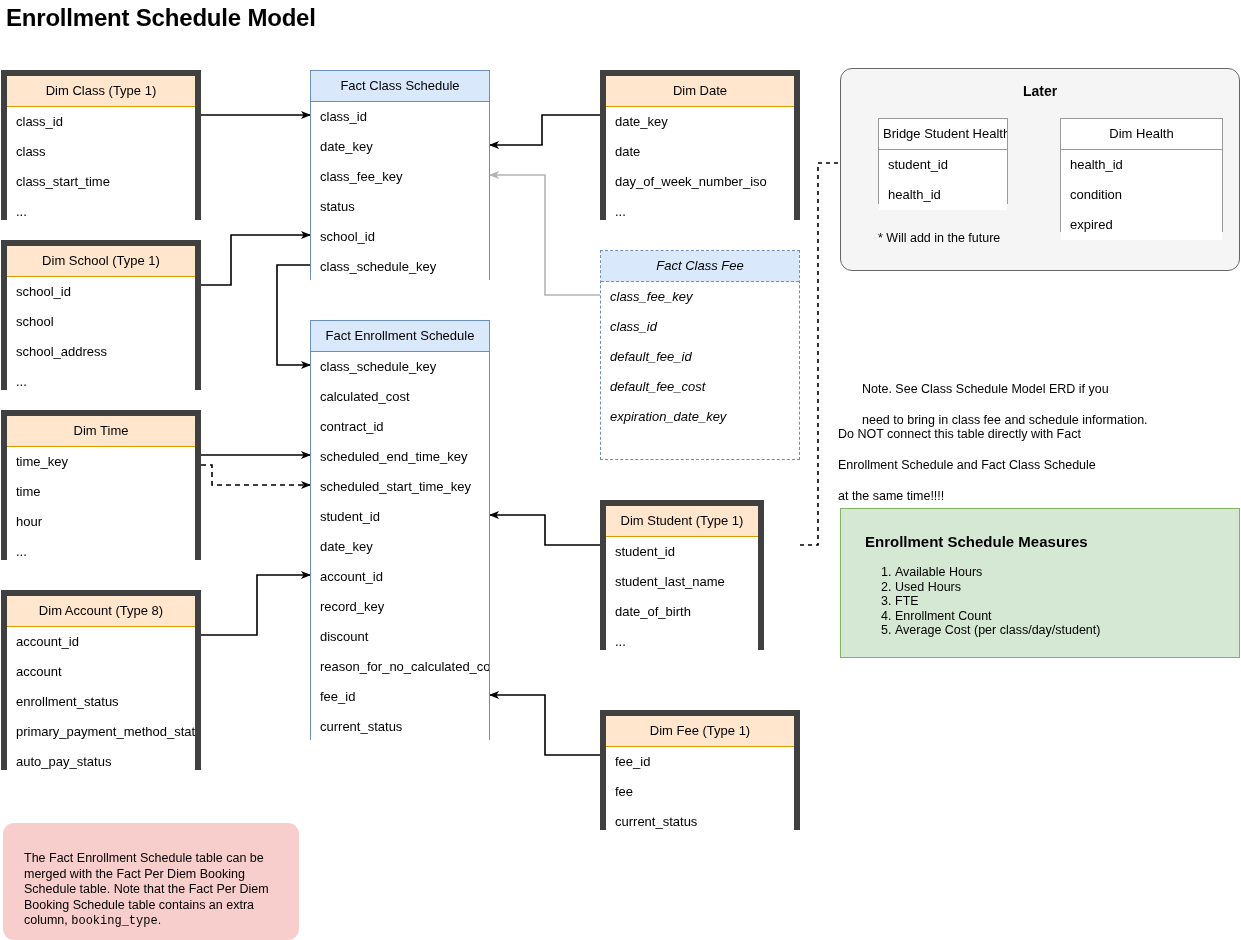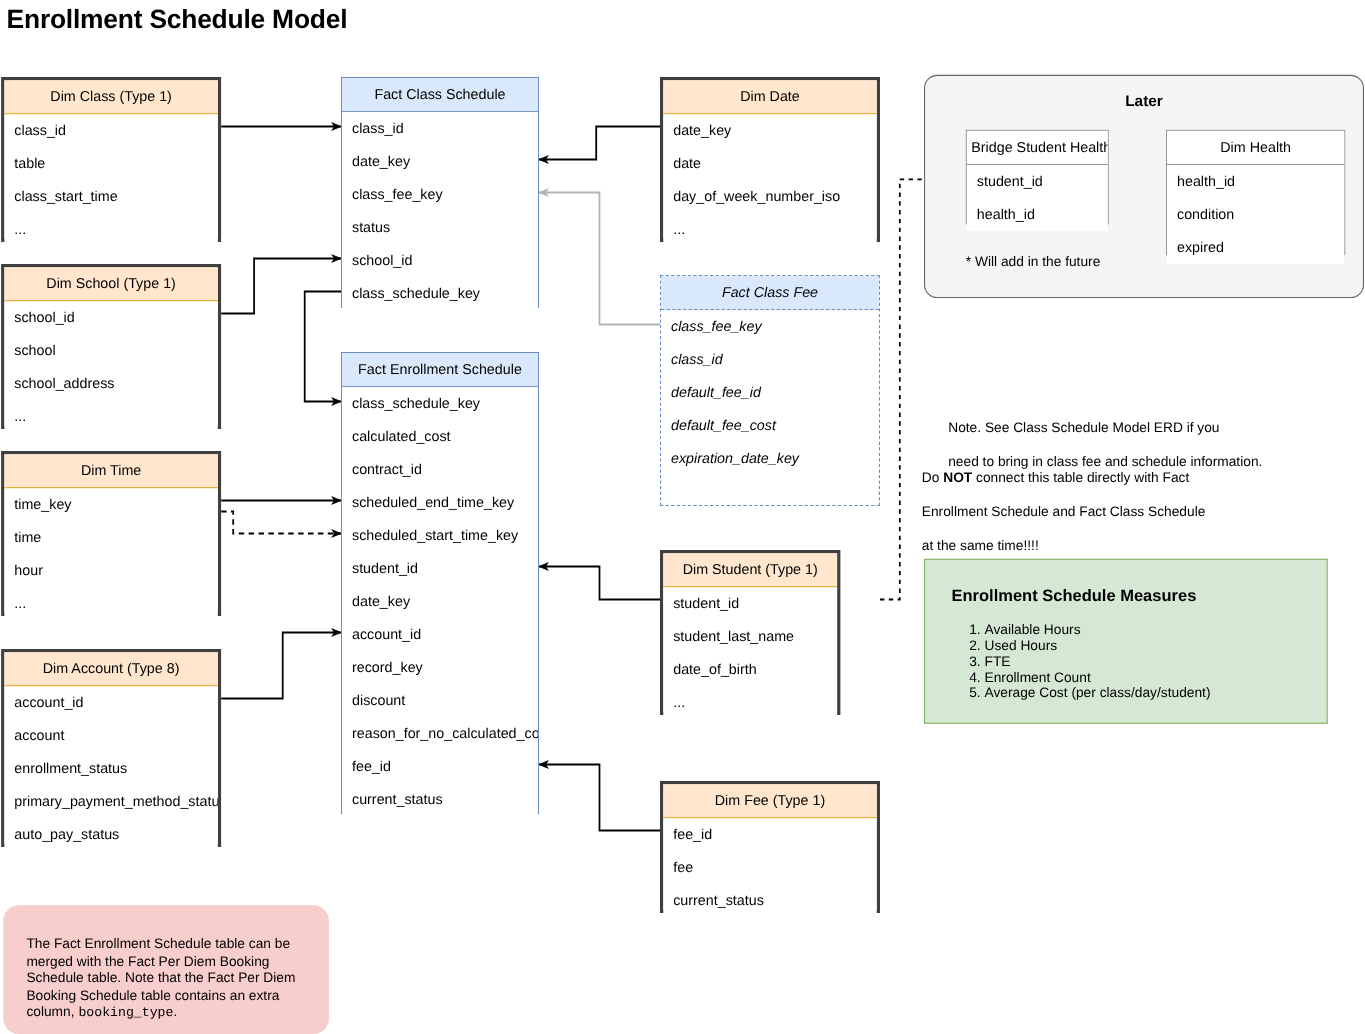--- a/index.html
+++ b/index.html
@@ -60,21 +60,21 @@
     box-sizing: border-box;
     font-size: 13px;
     line-height: 14px;
     padding: 8px 6px 8px 9px;
     white-space: nowrap;
     overflow: hidden;
   }
 
   
   .tbl.dim {
-    border: 3px solid #404040;
+    border: 6px solid #404040;
   }
   .tbl.dim .hdr {
     background: #ffe6cc;
     border-bottom: 1px solid #d79b00;
   }
   .tbl.dim .rows { background: #ffffff; }
 
   
   .tbl.fact {
     border: 1px solid #6c8ebf;
@@ -134,21 +134,21 @@
   }
 
   
   .note-text {
     position: absolute;
     font-size: 12.5px;
     line-height: 15.5px;
     z-index: 3;
     white-space: pre-line;
   }
-  .note-text b { font-weight: bold; }
+  .note-text b { font-weight: normal; }
 
   
   .measures {
     position: absolute;
     box-sizing: border-box;
     background: #d5e8d4;
     border: 1px solid #82b366;
     z-index: 3;
   }
   .measures-title {
@@ -237,21 +237,21 @@
     <g stroke="#b3b3b3" stroke-width="1.6" fill="none">
 
       <path d="M600,295 L545,295 L545,175 L490,175" marker-end="url(#arrowGray)"></path>
     </g>
   </svg>
 
   <div class="tbl dim" style="left:1px; top:70px; width:200px; height:150px;">
     <div class="hdr">Dim Class (Type 1)</div>
     <div class="rows">
       <div class="row">class_id</div>
-      <div class="row">table</div>
+      <div class="row">class</div>
       <div class="row">class_start_time</div>
       <div class="row">...</div>
     </div>
   </div>
 
   <div class="tbl dim" style="left:1px; top:240px; width:200px; height:150px;">
     <div class="hdr">Dim School (Type 1)</div>
     <div class="rows">
       <div class="row">school_id</div>
       <div class="row">school</div>
@@ -379,28 +379,28 @@
     <div>Note. See Class Schedule Model ERD if you</div>
     <div>need to bring in class fee and schedule information.</div>
   </div>
 
   <div class="note-text" style="left:838px; top:411px;">
     <div><span>Do </span><b>NOT</b><span> connect this table directly with Fact</span></div>
     <div>Enrollment Schedule and Fact Class Schedule</div>
     <div>at the same time!!!!</div>
   </div>
 
-  <div class="measures" style="left:840px; top:508px; width:367px; height:150px;">
+  <div class="measures" style="left:840px; top:508px; width:400px; height:150px;">
     <div class="measures-title">Enrollment Schedule Measures</div>
     <ol class="measures-list">
       <li>Available Hours</li>
       <li>Used Hours</li>
       <li>FTE</li>
       <li>Enrollment Count</li>
       <li>Average Cost (per class/day/student)</li>
     </ol>
   </div>
 
-  <div class="pink-note" style="left:3px; top:823px; width:296px; height:117px;">
+  <div class="pink-note" style="left:3px; top:823px; width:296px; height:117px;border-radius:11px;">
     <div class="body"><span>The Fact Enrollment Schedule table can be merged with the Fact Per Diem Booking Schedule table. Note that the Fact Per Diem Booking Schedule table contains an extra column, </span><code>booking_type</code><span>.</span></div>
   </div>
 
 </div>
 
 </body></html>

